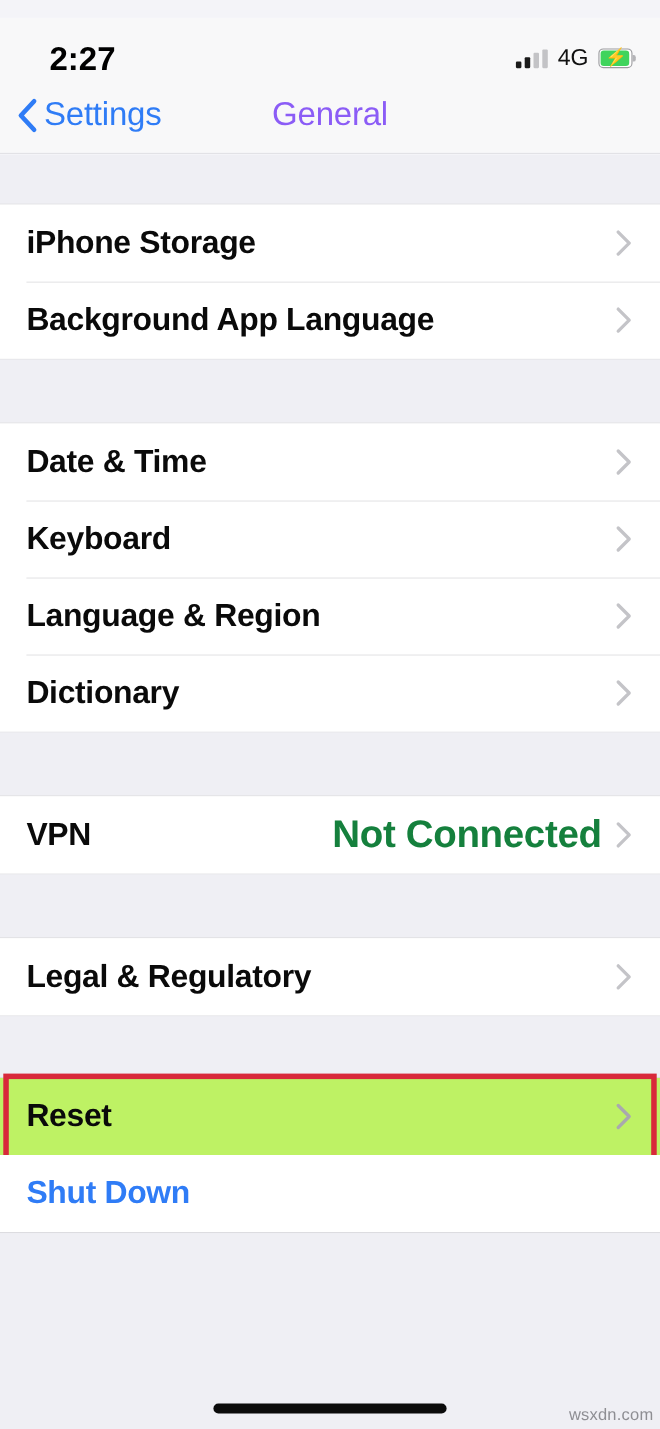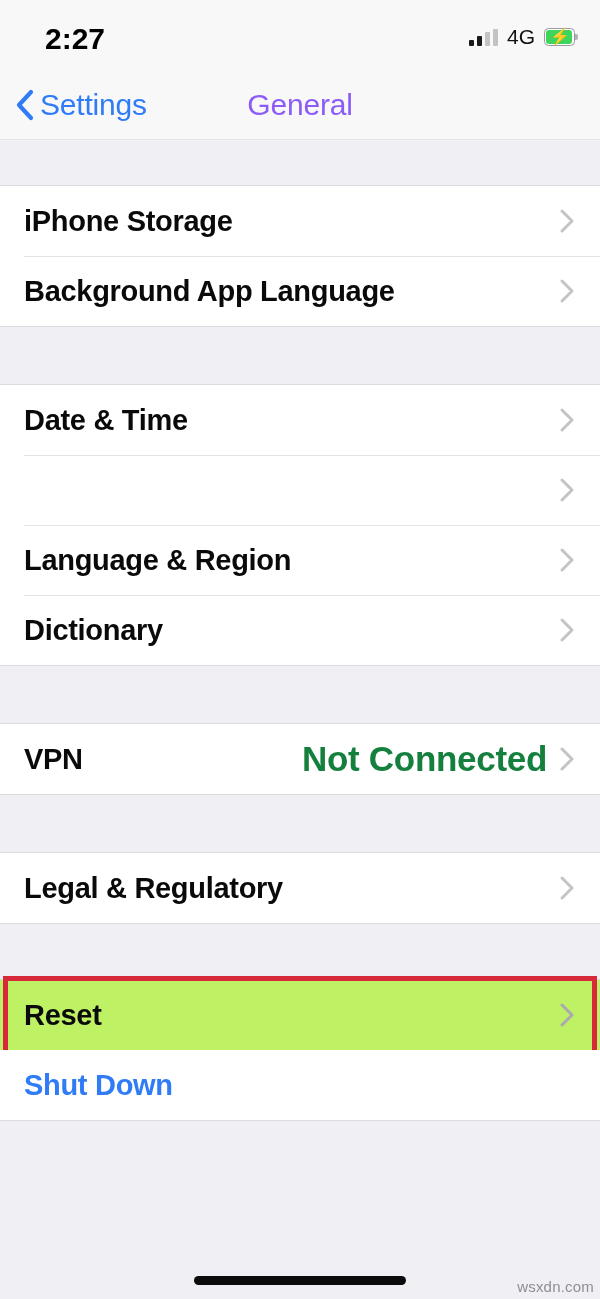--- a/index.html
+++ b/index.html
@@ -6,21 +6,21 @@
   html, body {
     width:600px; height:1299px;
     font-family:"Liberation Sans", sans-serif;
     background:#ffffff;
     overflow:hidden;
   }
   .phone { position:relative; width:600px; height:1299px; background:#f4f4f8; }
 
   
   .statusbar {
-    position:absolute; top:0; left:0; width:600px; height:70px;
+    position:absolute; top:16px; left:0; width:600px; height:70px;
     background:#f8f8f9;
   }
   .status-time {
     position:absolute; left:45px; top:22px;
     font-size:30px; font-weight:bold; color:#000;
     letter-spacing:0px;
   }
   .status-right {
     position:absolute; right:22px; top:24px;
     display:flex; align-items:center; gap:9px; height:26px;
@@ -177,20 +177,21 @@
     <div class="gap" style="height:57px"></div>
 
     <div class="group">
       <div class="row">
         <span class="row-label">Date &amp; Time</span>
         <svg class="row-chev" viewBox="0 0 16 28">
           <polyline points="3,4 13,14 3,24" fill="none" stroke="#c4c4c8" stroke-width="3" stroke-linecap="round" stroke-linejoin="round"></polyline>
         </svg>
       </div>
       <div class="row">
+        <span class="row-label">Keyboard</span>
         <svg class="row-chev" viewBox="0 0 16 28">
           <polyline points="3,4 13,14 3,24" fill="none" stroke="#c4c4c8" stroke-width="3" stroke-linecap="round" stroke-linejoin="round"></polyline>
         </svg>
       </div>
       <div class="row">
         <span class="row-label">Language &amp; Region</span>
         <svg class="row-chev" viewBox="0 0 16 28">
           <polyline points="3,4 13,14 3,24" fill="none" stroke="#c4c4c8" stroke-width="3" stroke-linecap="round" stroke-linejoin="round"></polyline>
         </svg>
       </div>

